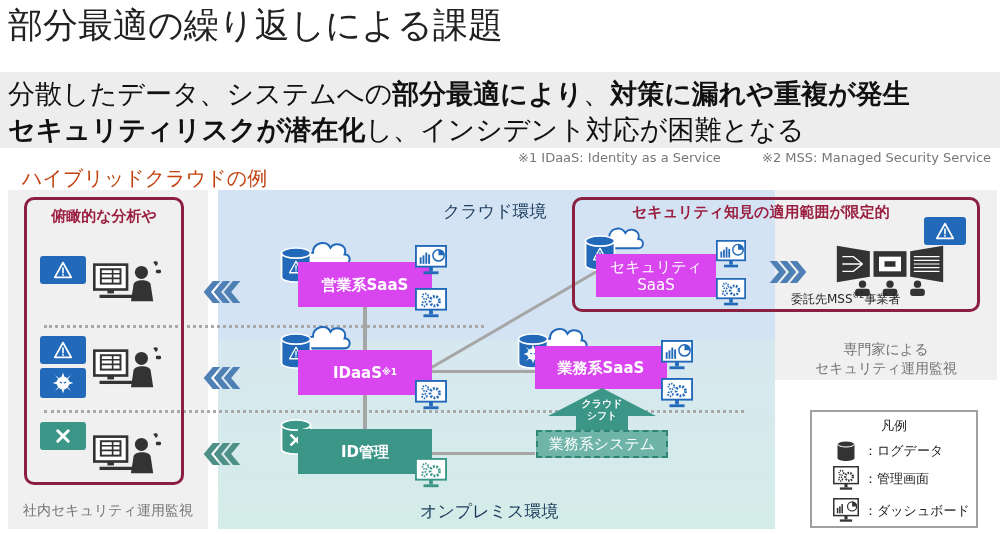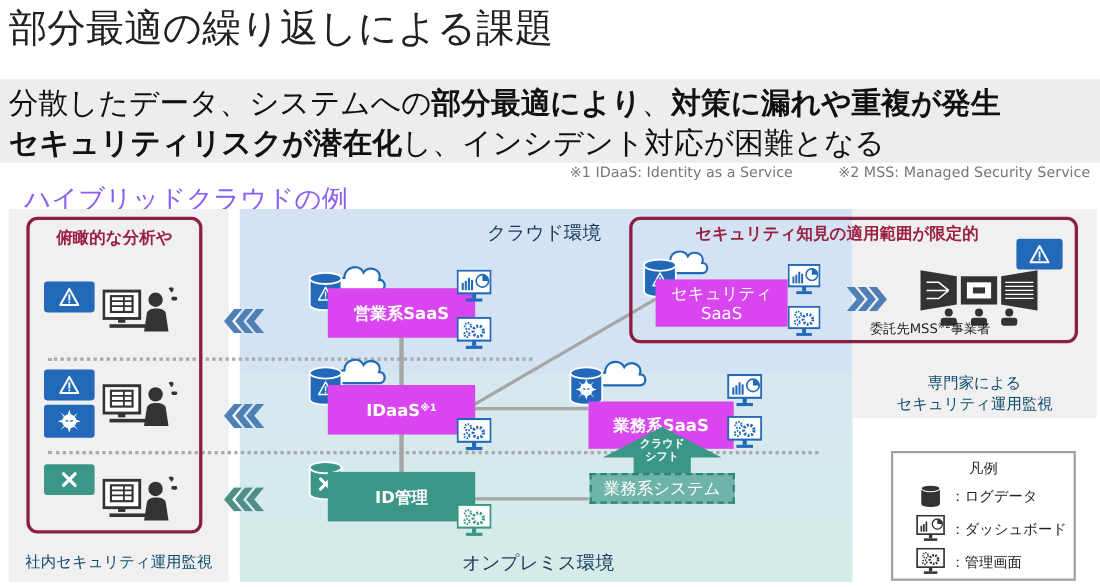--- a/index.html
+++ b/index.html
@@ -5,21 +5,21 @@
   * { box-sizing: border-box; margin: 0; padding: 0; }
   html, body { width: 1000px; height: 534px; background: #ffffff; overflow: hidden; }
   body { position: relative; font-family: "DejaVu Sans", "Liberation Sans", sans-serif; color: #222; }
   .abs { position: absolute; }
 
   .main-title { left: 8px; top: 2px; font-size: 35px; color: #222; letter-spacing: 0px; white-space: nowrap; }
   .subtitle-band { left: 0; top: 72px; width: 1000px; height: 76px; background: #ededed; }
   .subtitle-line { left: 8px; font-size: 27px; color: #111; white-space: nowrap; }
   .subtitle-line b { font-weight: bold; }
   .note { top: 150px; font-size: 13px; color: #777; white-space: nowrap; }
-  .section-title { left: 22px; top: 165px; font-size: 24px; color: #8b5cf6; white-space: nowrap; }
+  .section-title { left: 22px; top: 165px; font-size: 20px; color: #c2410c; white-space: nowrap; }
 
   .left-panel { left: 8px; top: 190px; width: 200px; height: 339px; background: #f0f0f0; }
   .right-panel { left: 775px; top: 190px; width: 222px; height: 190px; background: #f0f0f0; }
   .cloud-env { left: 218px; top: 190px; width: 557px; height: 150px; background: #d3e3f3; }
   .onprem-env { left: 218px; top: 340px; width: 557px; height: 189px; background: linear-gradient(#d7e8f0, #d4ece8); }
   .env-label { font-size: 17px; color: #1a3a5c; white-space: nowrap; }
 
   .red-box { border: 3px solid #8a1f3f; border-radius: 10px; }
   .red-text { color: #9a1f40; font-weight: bold; white-space: nowrap; }
 
@@ -27,21 +27,21 @@
 
   .svc { background: #d946ef; color: #fff; font-size: 15px; font-weight: bold; display: flex; align-items: center; justify-content: center; text-align: center; line-height: 1.2; }
   .svc.green { background: #3b9688; }
   .svc.pale { background: #6fb4a8; border: 2px dashed #2e8573; }
   .svc sup { font-size: 9px; }
 
   .line { background: #a6a6a6; }
 
   .legend { left: 810px; top: 410px; width: 168px; height: 118px; border: 2px solid #a0a0a0; background: #fff; }
   .legend-row { display: flex; align-items: center; font-size: 13px; color: #222; white-space: nowrap; }
-  .caption { font-size: 14px; color: #0c4a6e; text-align: center; white-space: nowrap; }
+  .caption { font-size: 14px; color: #737373; text-align: center; white-space: nowrap; }
   .small-cap { font-size: 12px; color: #222; white-space: nowrap; }
 </style>
 </head>
 <body>
 
 <svg width="0" height="0" style="position:absolute">
   <defs>
     <symbol id="sym-cloud" viewBox="0 0 60 36">
       <path d="M12 34 C2 34 2 20 12 20 C12 8 28 4 33 14 C38 6 54 10 50 22 C58 22 58 34 50 34 Z" fill="#ffffff" stroke="#2369b9" stroke-width="2.5"></path>
     </symbol>
@@ -263,21 +263,21 @@
 
 <svg class="abs" style="left:540px; top:322px;" width="50" height="30">
     <use href="#sym-cloud"></use>
   </svg>
 <svg class="abs" style="left:516px; top:332px;" width="34" height="38">
     <use href="#sym-db-blue"></use>
   </svg>
 <svg class="abs" style="left:522px; top:343px;" width="22" height="22">
     <use href="#sym-virus"></use>
   </svg>
-<div class="abs svc" style="left:535px; top:365px; width:132px; height:43px;">
+<div class="abs svc" style="left:535px; top:346px; width:132px; height:43px;">
     <span>業務系SaaS</span>
   </div>
 <svg class="abs" style="left:661px; top:340px;" width="32" height="32">
     <use href="#sym-dashboard"></use>
   </svg>
 <svg class="abs" style="left:661px; top:378px;" width="32" height="32">
     <use href="#sym-admin"></use>
   </svg>
 
 <svg class="abs" style="left:548px; top:388px;" width="108" height="48">
@@ -339,38 +339,38 @@
 </div>
 
 <div class="abs legend">
   <div style="text-align:center; font-size:13px; margin-top:5px;">凡例</div>
   <div class="legend-row" style="margin:5px 0 0 22px;">
     <svg width="24" height="22" viewBox="0 0 40 44" style="margin-right:6px;">
       <path d="M3 8 V36 C3 44 37 44 37 36 V8" fill="#333"></path>
         <ellipse cx="20" cy="8" rx="17" ry="6" fill="#333" stroke="#fff" stroke-width="2"></ellipse>
     </svg>
     <span>：ログデータ</span>
+  </div>
+  <div class="legend-row" style="margin:4px 0 0 20px;">
+    <svg width="28" height="26" viewBox="0 0 34 34" style="margin-right:4px;">
+      <rect x="1" y="1" width="32" height="22" fill="#fff" stroke="#333" stroke-width="2"></rect>
+      <circle cx="21" cy="14" r="5" fill="none" stroke="#333" stroke-width="3" stroke-dasharray="2 1.5"></circle>
+      <circle cx="11" cy="9" r="3" fill="none" stroke="#333" stroke-width="2" stroke-dasharray="1.5 1.2"></circle>
+      <circle cx="10" cy="17" r="2.5" fill="none" stroke="#333" stroke-width="2" stroke-dasharray="1.5 1.2"></circle>
+      <rect x="15" y="23" width="4" height="5" fill="#333"></rect>
+        <rect x="9" y="28" width="16" height="3" fill="#333"></rect>
+    </svg>
+    <span>：管理画面</span>
   </div>
   <div class="legend-row" style="margin:6px 0 0 20px;">
     <svg width="28" height="26" viewBox="0 0 34 34" style="margin-right:4px;">
       <rect x="1" y="1" width="32" height="22" fill="#fff" stroke="#333" stroke-width="2"></rect>
       <rect x="5" y="13" width="2" height="7" fill="#333"></rect>
         <rect x="8" y="11" width="2" height="9" fill="#333"></rect>
         <rect x="11" y="8" width="2" height="12" fill="#333"></rect>
       <circle cx="25" cy="11" r="6" fill="#fff" stroke="#333" stroke-width="1.6"></circle>
         <path d="M25 11 L25 5 A6 6 0 0 1 31 11 Z" fill="#333"></path>
       <rect x="15" y="23" width="4" height="5" fill="#333"></rect>
         <rect x="9" y="28" width="16" height="3" fill="#333"></rect>
     </svg>
     <span>：ダッシュボード</span>
   </div>
-  <div class="legend-row" style="margin:4px 0 0 20px;">
-    <svg width="28" height="26" viewBox="0 0 34 34" style="margin-right:4px;">
-      <rect x="1" y="1" width="32" height="22" fill="#fff" stroke="#333" stroke-width="2"></rect>
-      <circle cx="21" cy="14" r="5" fill="none" stroke="#333" stroke-width="3" stroke-dasharray="2 1.5"></circle>
-      <circle cx="11" cy="9" r="3" fill="none" stroke="#333" stroke-width="2" stroke-dasharray="1.5 1.2"></circle>
-      <circle cx="10" cy="17" r="2.5" fill="none" stroke="#333" stroke-width="2" stroke-dasharray="1.5 1.2"></circle>
-      <rect x="15" y="23" width="4" height="5" fill="#333"></rect>
-        <rect x="9" y="28" width="16" height="3" fill="#333"></rect>
-    </svg>
-    <span>：管理画面</span>
-  </div>
 </div>
 
 </body></html>

